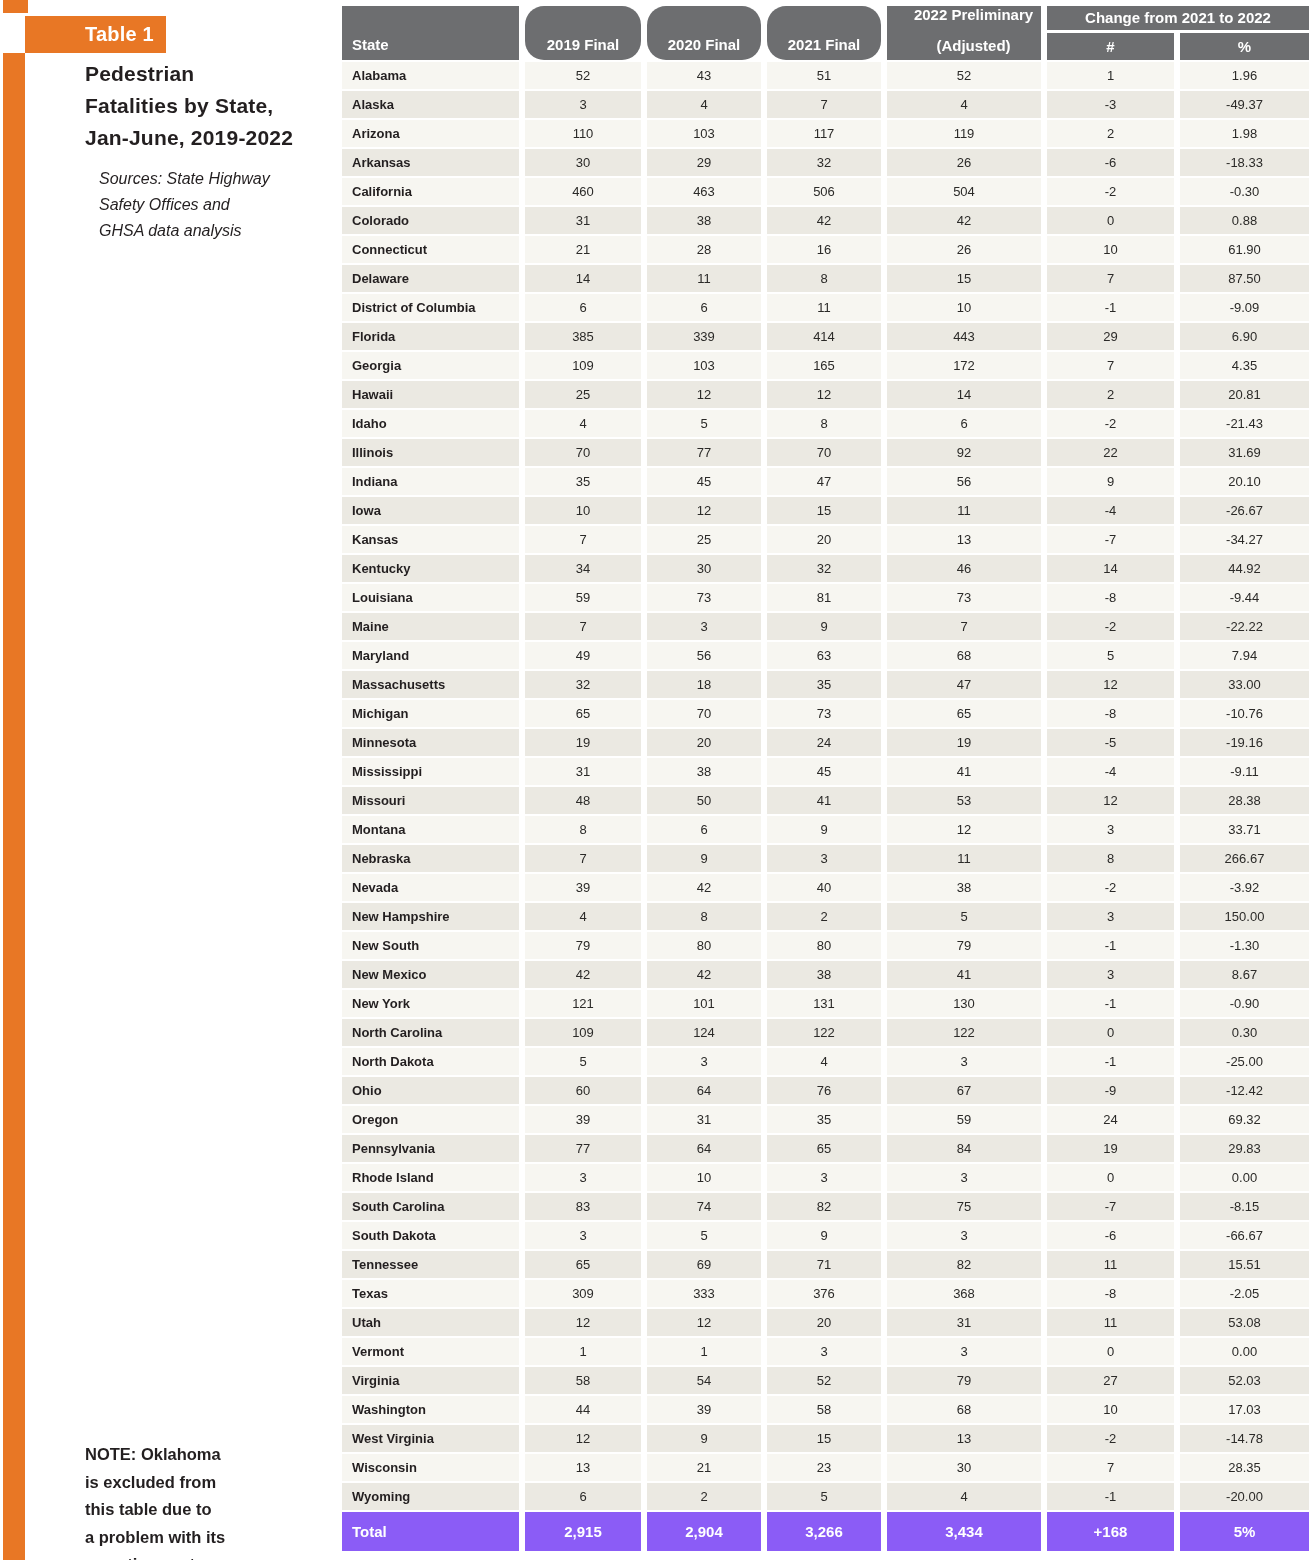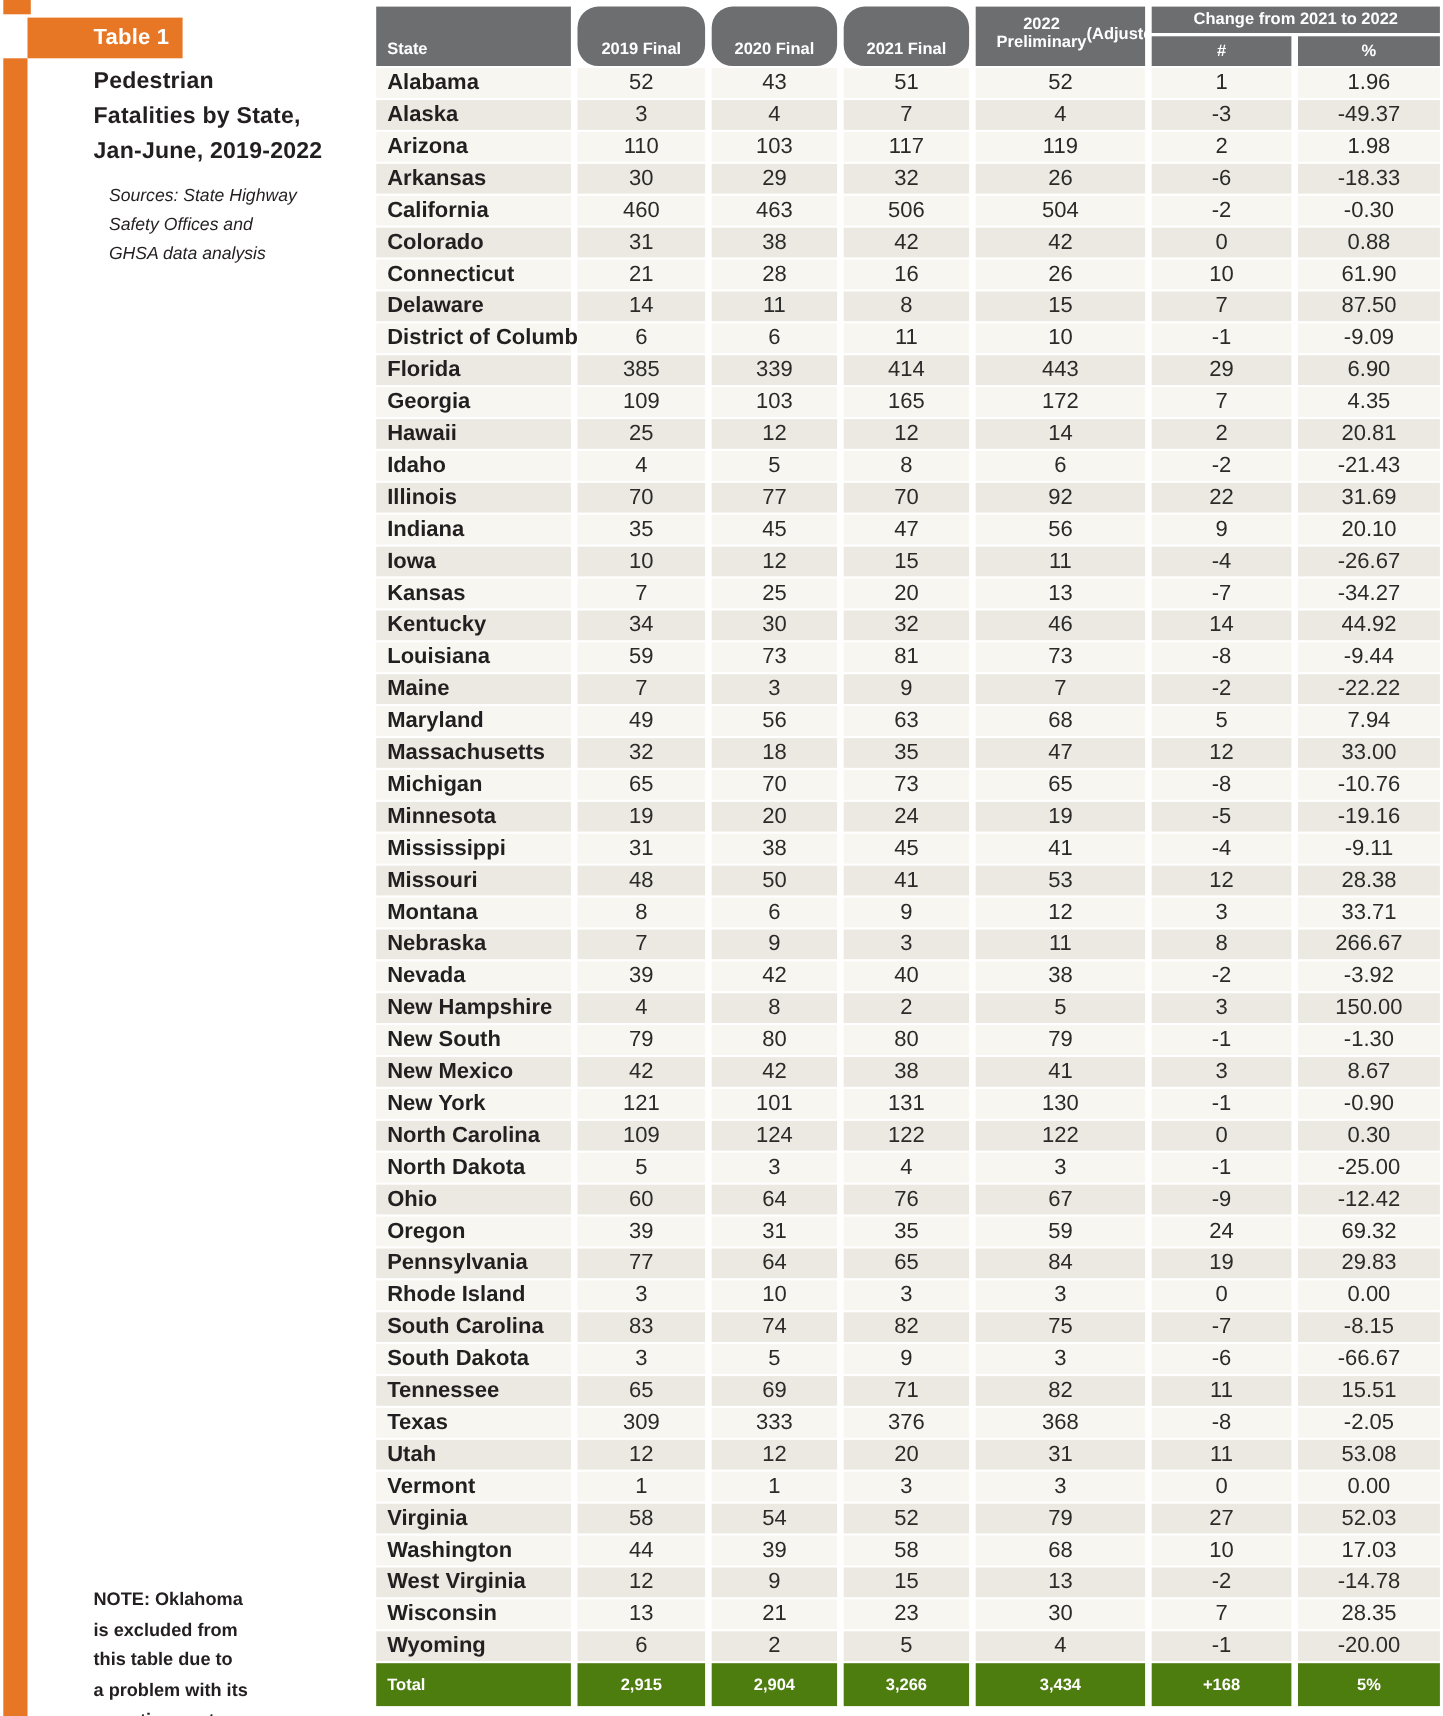--- a/index.html
+++ b/index.html
@@ -19,35 +19,35 @@
   .sources { position:absolute; left:99px; top:166px; font-size:16px; font-style:italic; line-height:26px; }
   .note    { position:absolute; left:85px; top:1441px; font-size:16.5px; font-weight:bold; line-height:27.5px; }
 
   
   .tbl { position:absolute; left:342px; top:6px; width:967px; }
   .grid7 { display:grid; grid-template-columns:177px 116px 114px 114px 154px 127px 129px; column-gap:6px; }
   .hd { background:#6D6E70; color:#ffffff; font-weight:bold; font-size:15px; box-sizing:border-box; }
   .h-block { height:54px; }
   .h-state { display:flex; align-items:flex-end; padding:0 0 7px 10px; }
   .h-year  { display:flex; align-items:flex-end; justify-content:center; padding-bottom:7px;border-radius:19px; }
-  .h-2022  { display:flex; flex-direction:row; align-items:center; justify-content:space-between; line-height:17px; padding-bottom:6px; text-align:center;padding-left:19px; }
+  .h-2022  { display:flex; flex-direction:column; align-items:center; justify-content:space-between; line-height:17px; padding-bottom:6px; text-align:center;padding-left:19px; }
   .h-change-wrap { grid-column:6/8; }
   .h-group { height:24px; line-height:24px; text-align:center; margin-bottom:3px; }
   .h-subrow { display:grid; grid-template-columns:127px 129px; column-gap:6px; }
   .h-sub { height:27px; line-height:27px; text-align:center; }
 
-  .tbody { margin-top:2px; grid-auto-rows:27px; row-gap:2px; font-size:20px; }
+  .tbody { margin-top:2px; grid-auto-rows:27px; row-gap:2px; font-size:13px; }
   .cell { line-height:27px; box-sizing:border-box; white-space:nowrap; }
   .cell.state { font-weight:bold; padding-left:10px; color:#231F20; }
   .cell.num   { text-align:center; color:#2B2A28; }
   .row-light { background:#F7F6F1; }
   .row-dark  { background:#EBE9E2; }
 
   .total-row { margin-top:2px; font-size:15px; }
-  .tcell { background:#4d7c0f; color:#ffffff; font-weight:bold; height:39px; line-height:39px; box-sizing:border-box; white-space:nowrap; }
+  .tcell { background:#8b5cf6; color:#ffffff; font-weight:bold; height:39px; line-height:39px; box-sizing:border-box; white-space:nowrap; }
   .tcell.state { padding-left:10px; }
   .tcell.num   { text-align:center; }
 </style>
 </head>
 <body>
 
 <div class="page">
 
   <div class="corner-chip"></div>
   <div class="accent-bar"></div>

